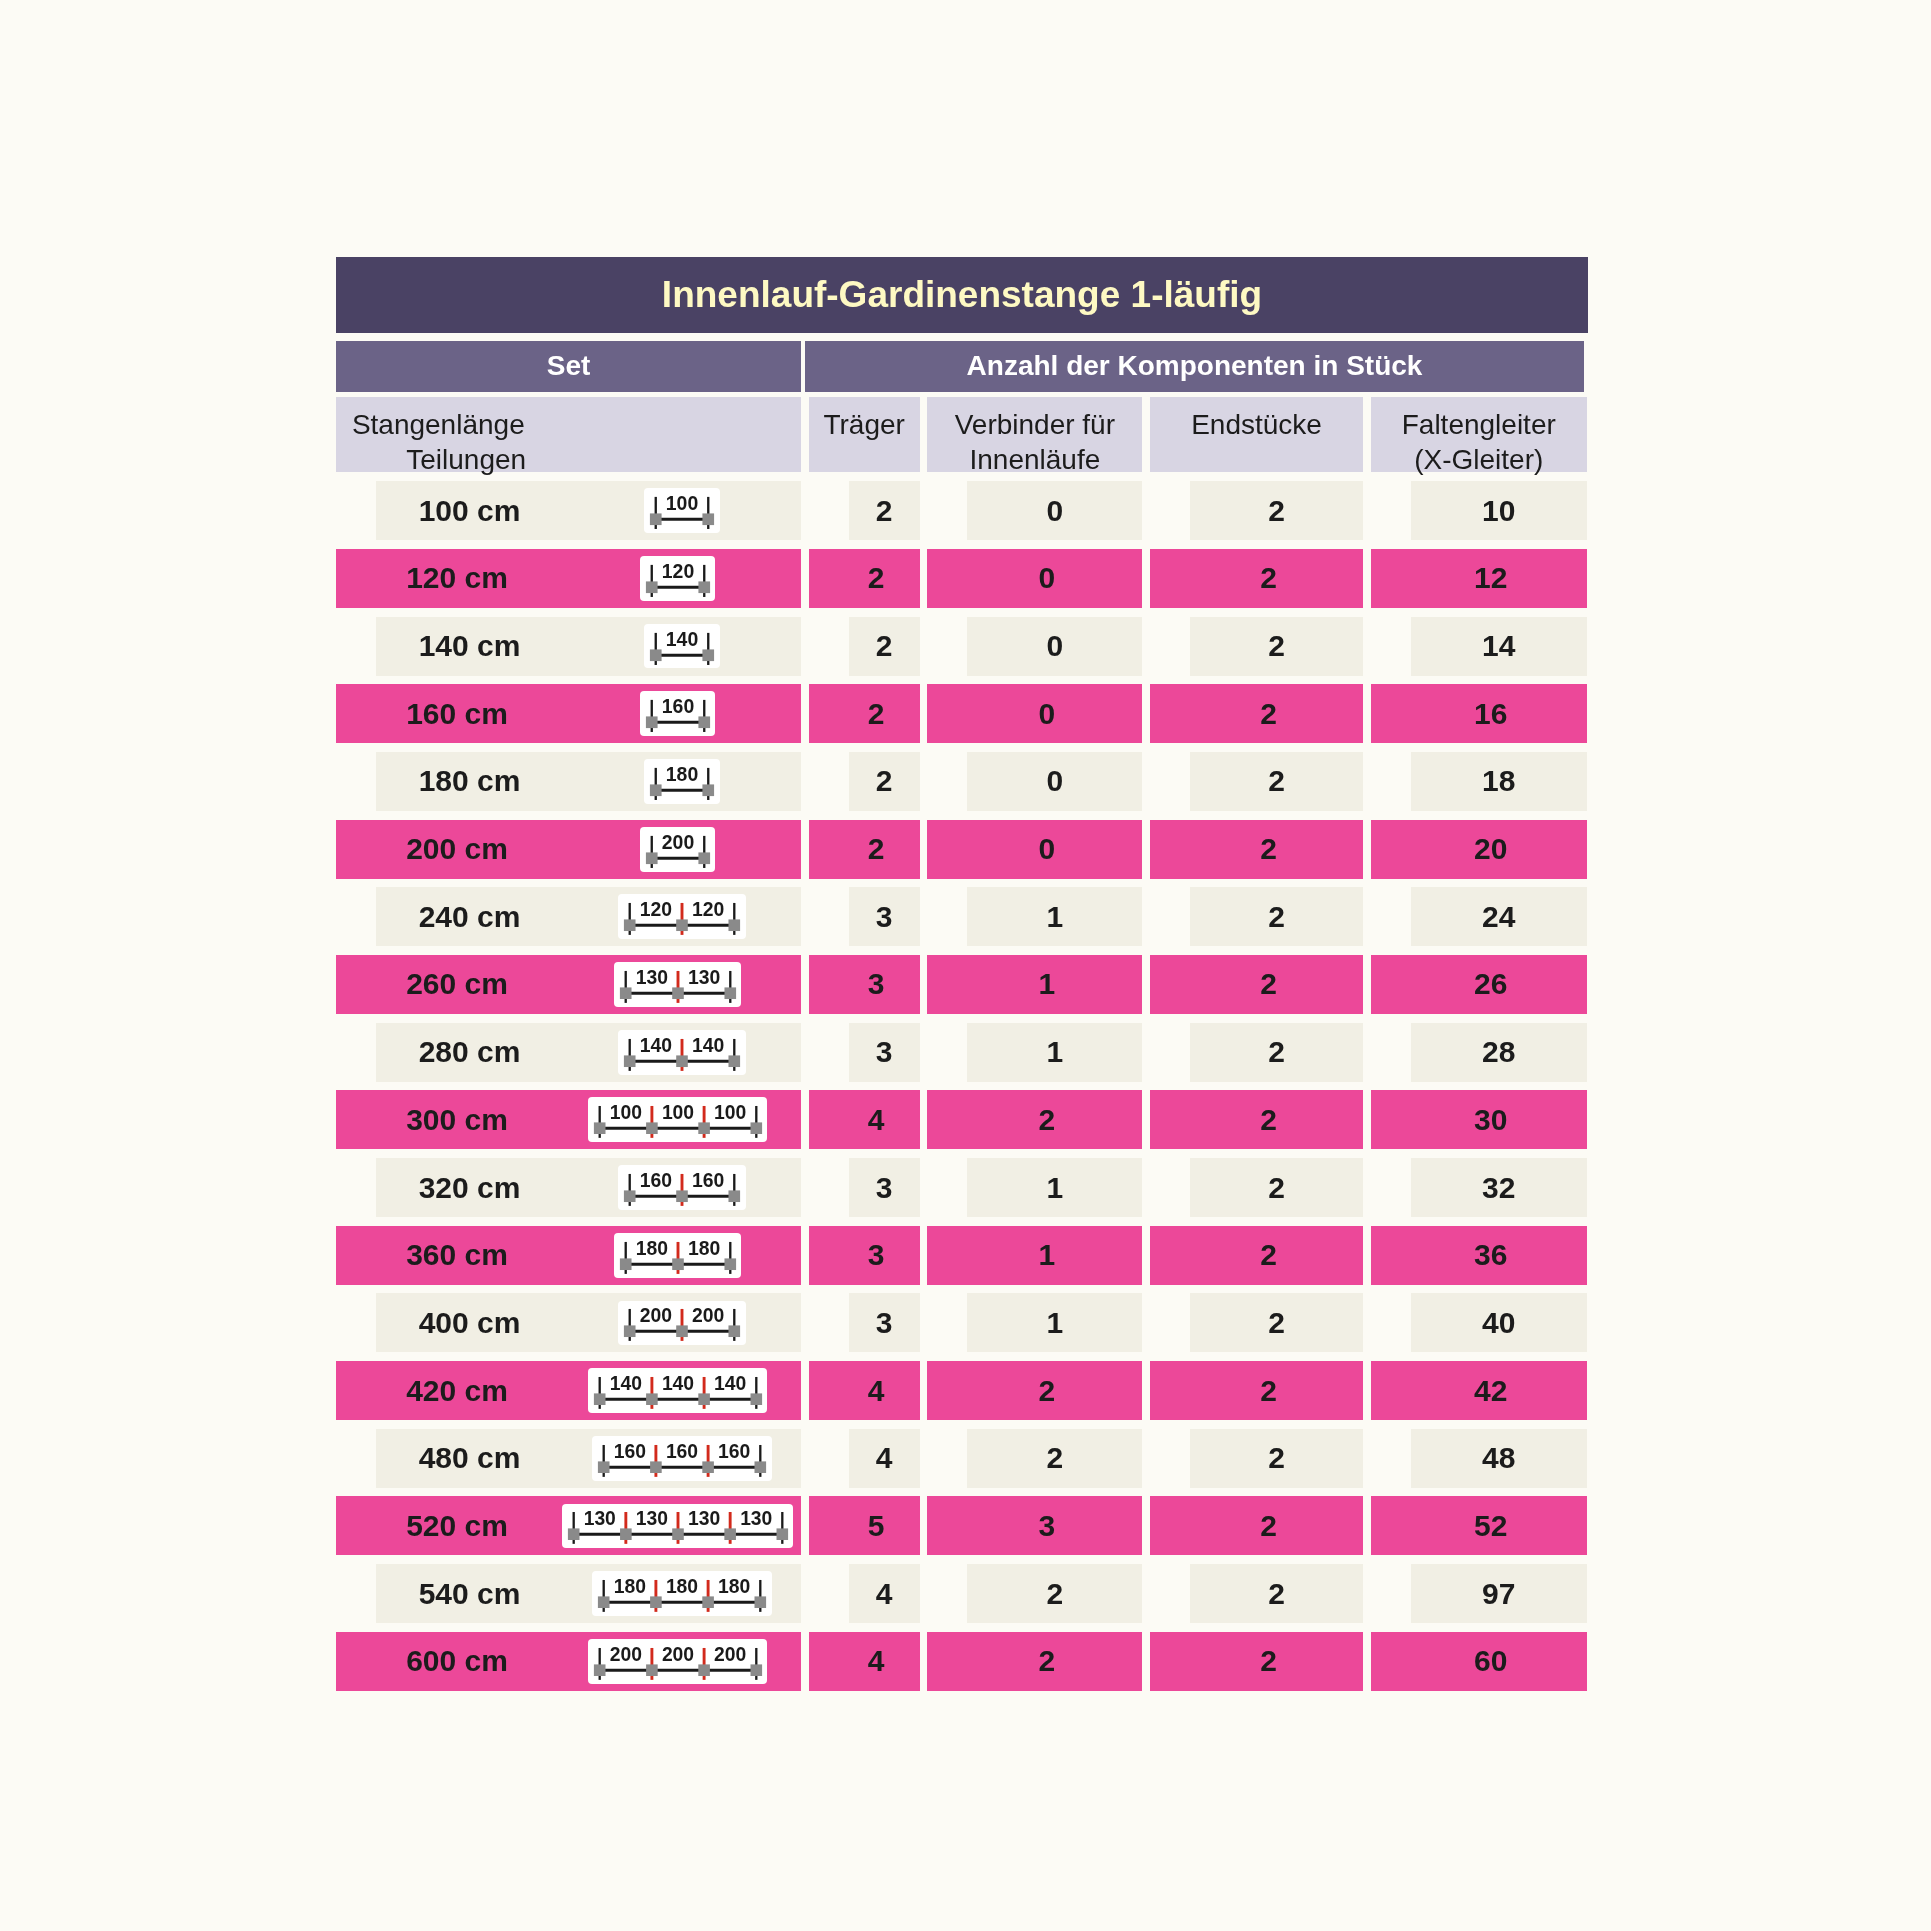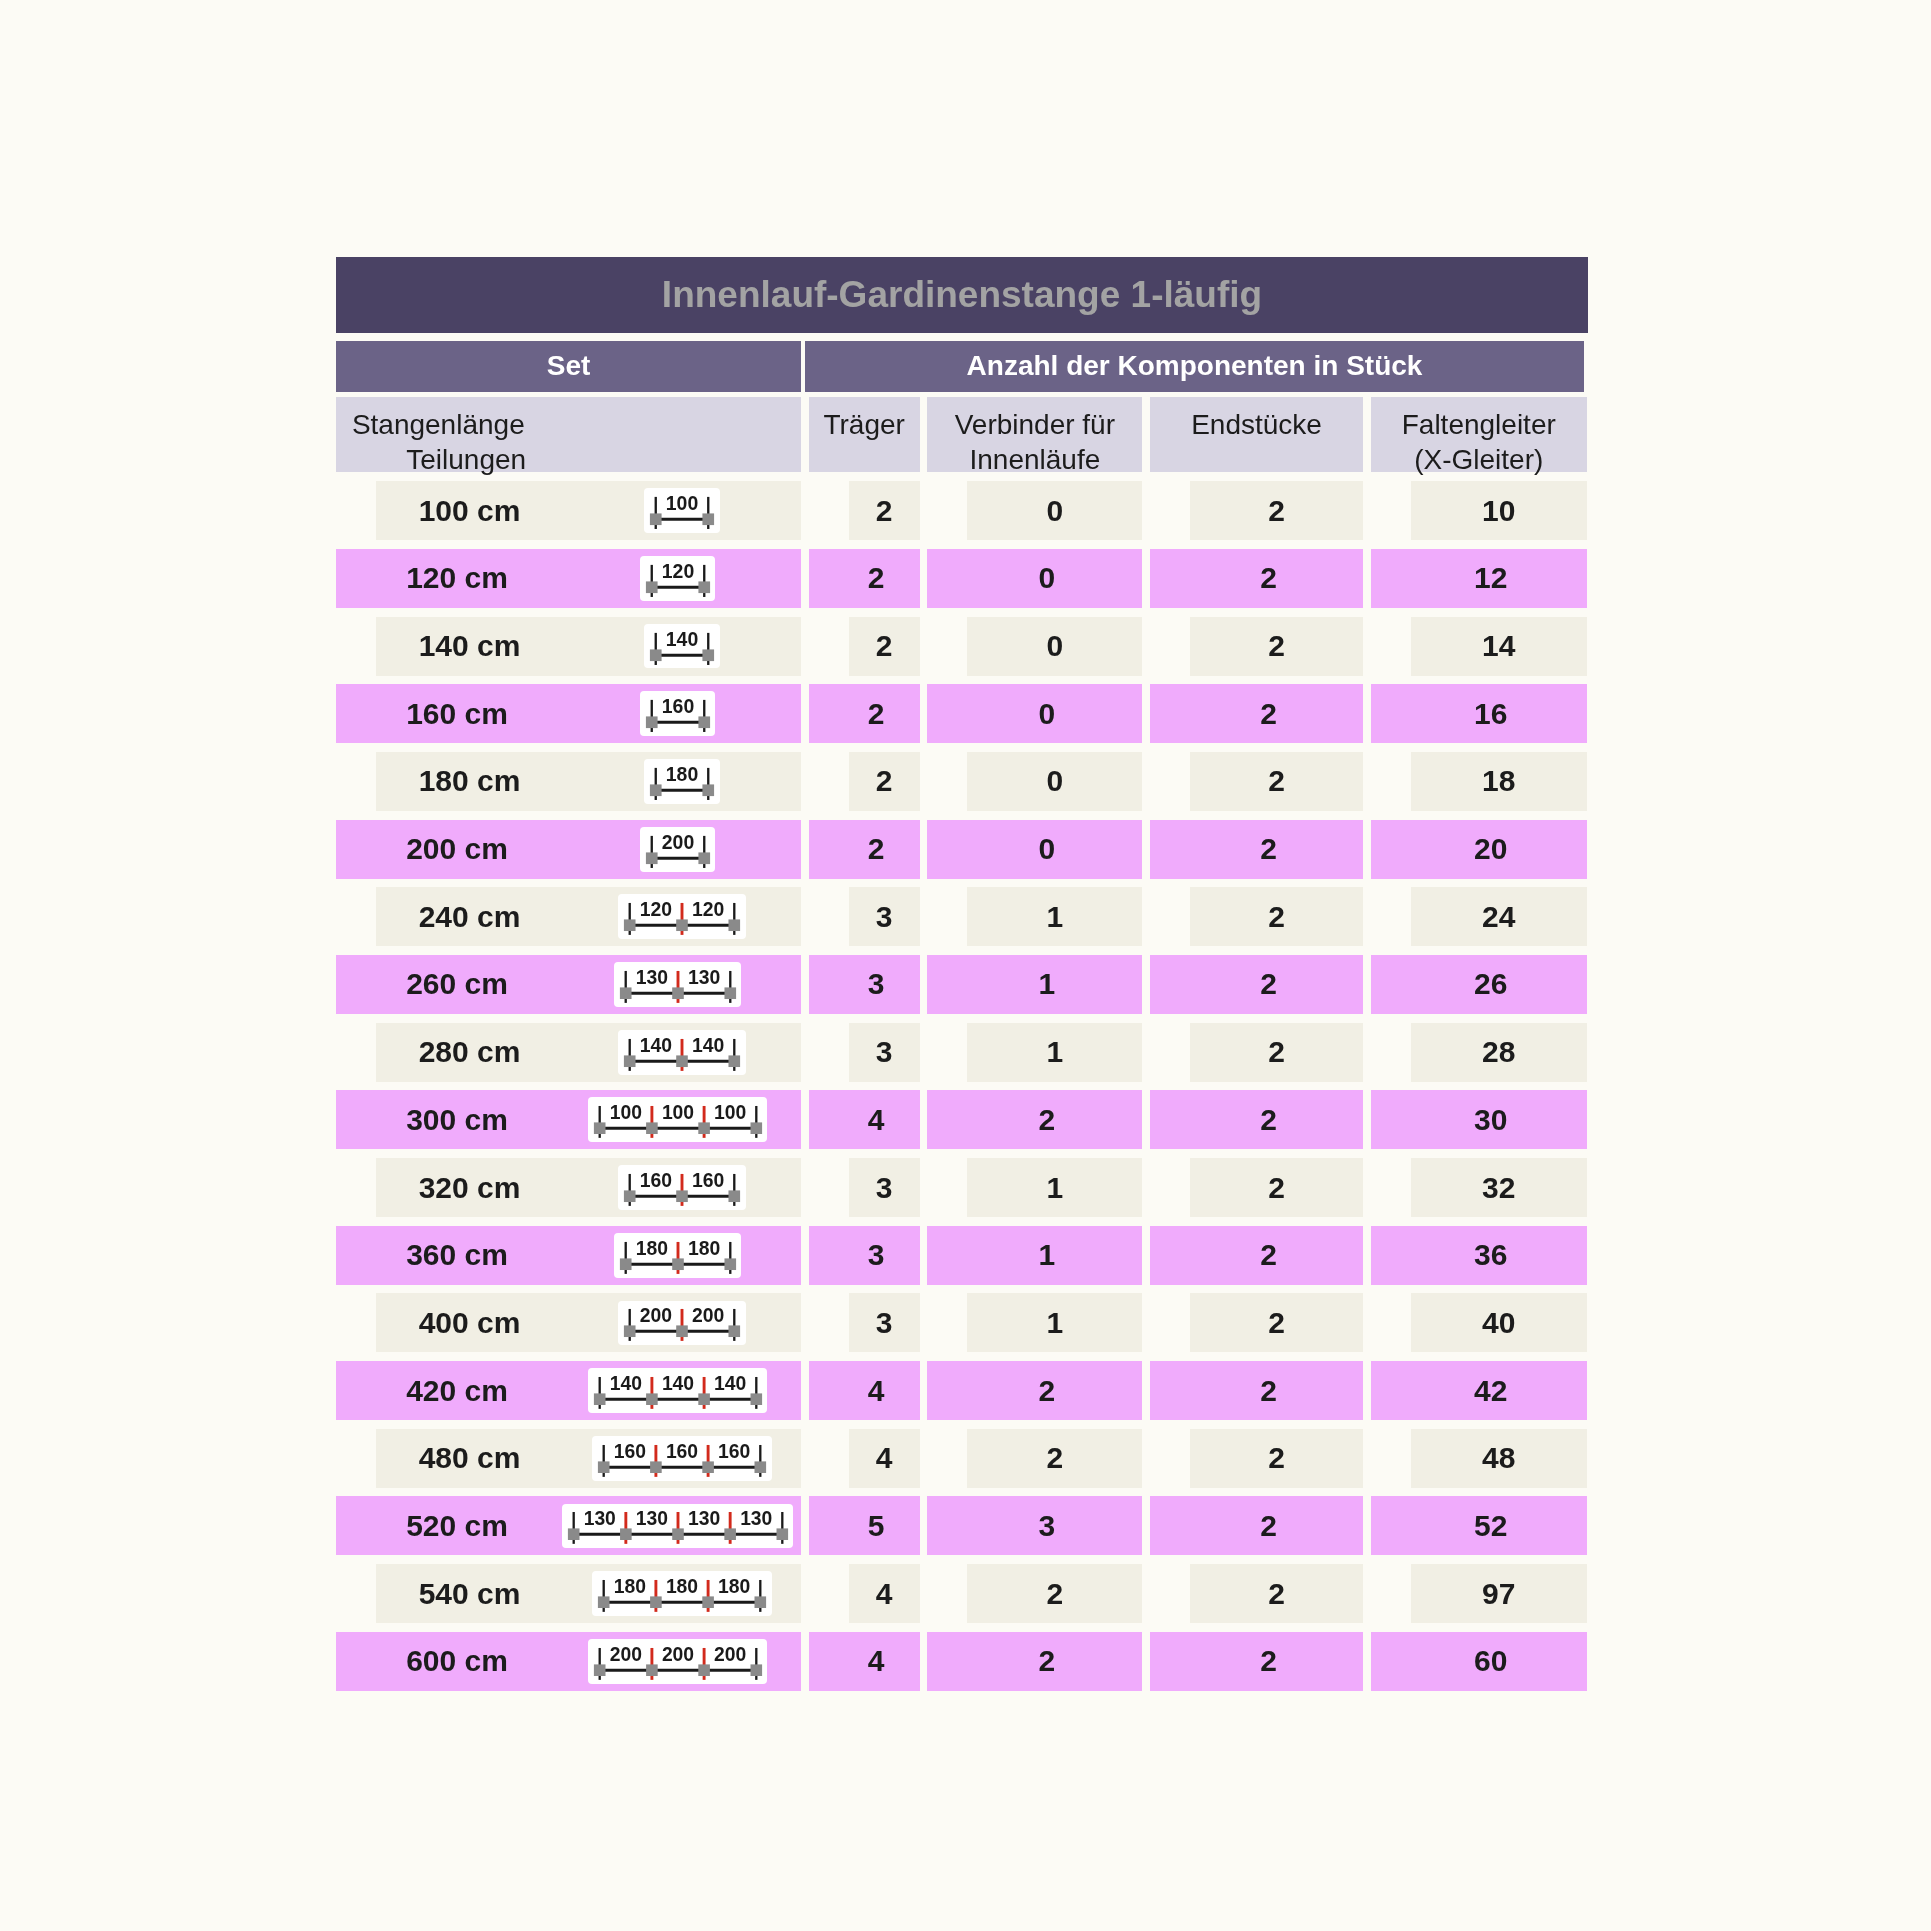--- a/index.html
+++ b/index.html
@@ -12,21 +12,21 @@
     position:relative;
   }
   .table-wrap{
     position:absolute;
     left:336px; top:257px;
     width:1252px;
   }
   .title-bar{
     height:76px;
     background:#4a4264;
-    color:#a3a3a3;
+    color:#fef9c3;
     font-size:37px;
     font-weight:700;
     display:flex;align-items:center;justify-content:center;
     margin-bottom:7.7px;
   }
   .subheader-row{
     display:flex;
     gap:4px;
     margin-bottom:5.8px;
   }
@@ -63,21 +63,21 @@
   .hcell.setcols span{display:block;}
   .w-label{width:44%;}
   .w-diagram{width:56%;}
   .dcell{
     height:59px;
     display:flex;align-items:center;justify-content:center;
     font-size:30px;
     font-weight:700;
   }
   .dcell.light{background:#f1efe4;margin-left:40px;}
-  .dcell.dark{background:#f0abfc;padding-left:24px;}
+  .dcell.dark{background:#ec4899;padding-left:24px;}
   .setcell{justify-content:flex-start;}
   .setcell .len{
     width:44%;
     text-align:center;
     font-weight:700;
     font-size:30px;
   }
   .setcell .dia{
     width:56%;
     display:flex;align-items:center;justify-content:center;

